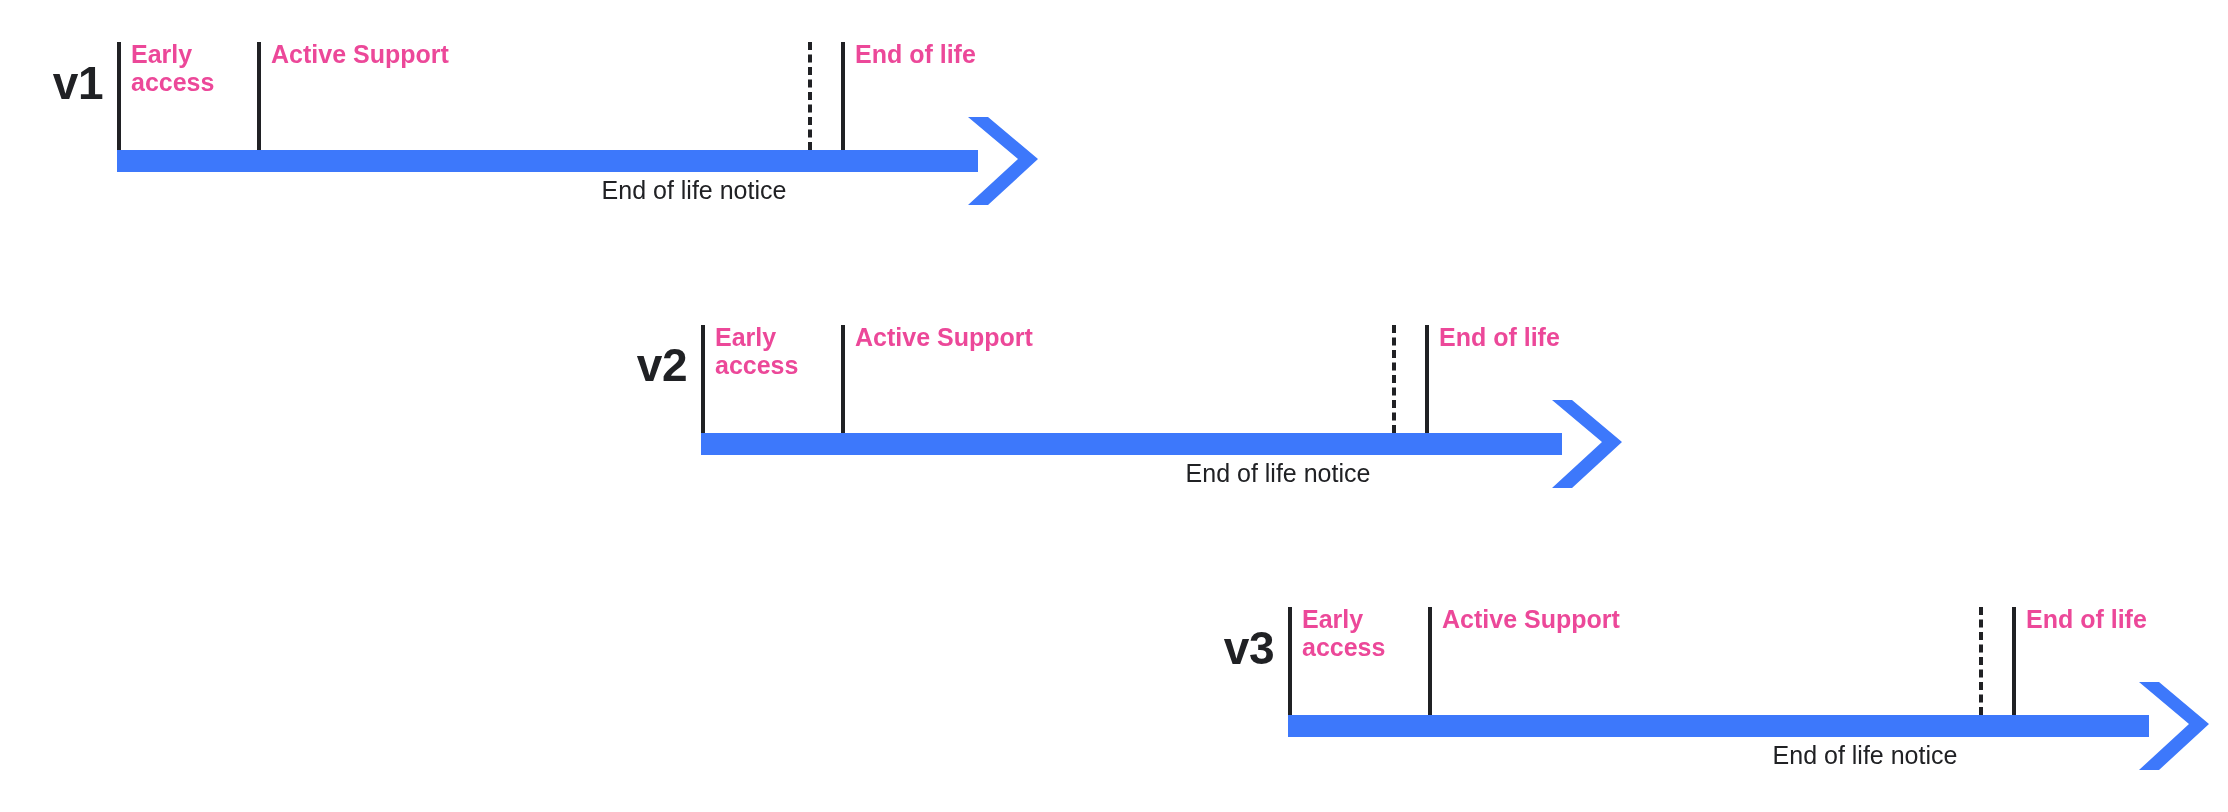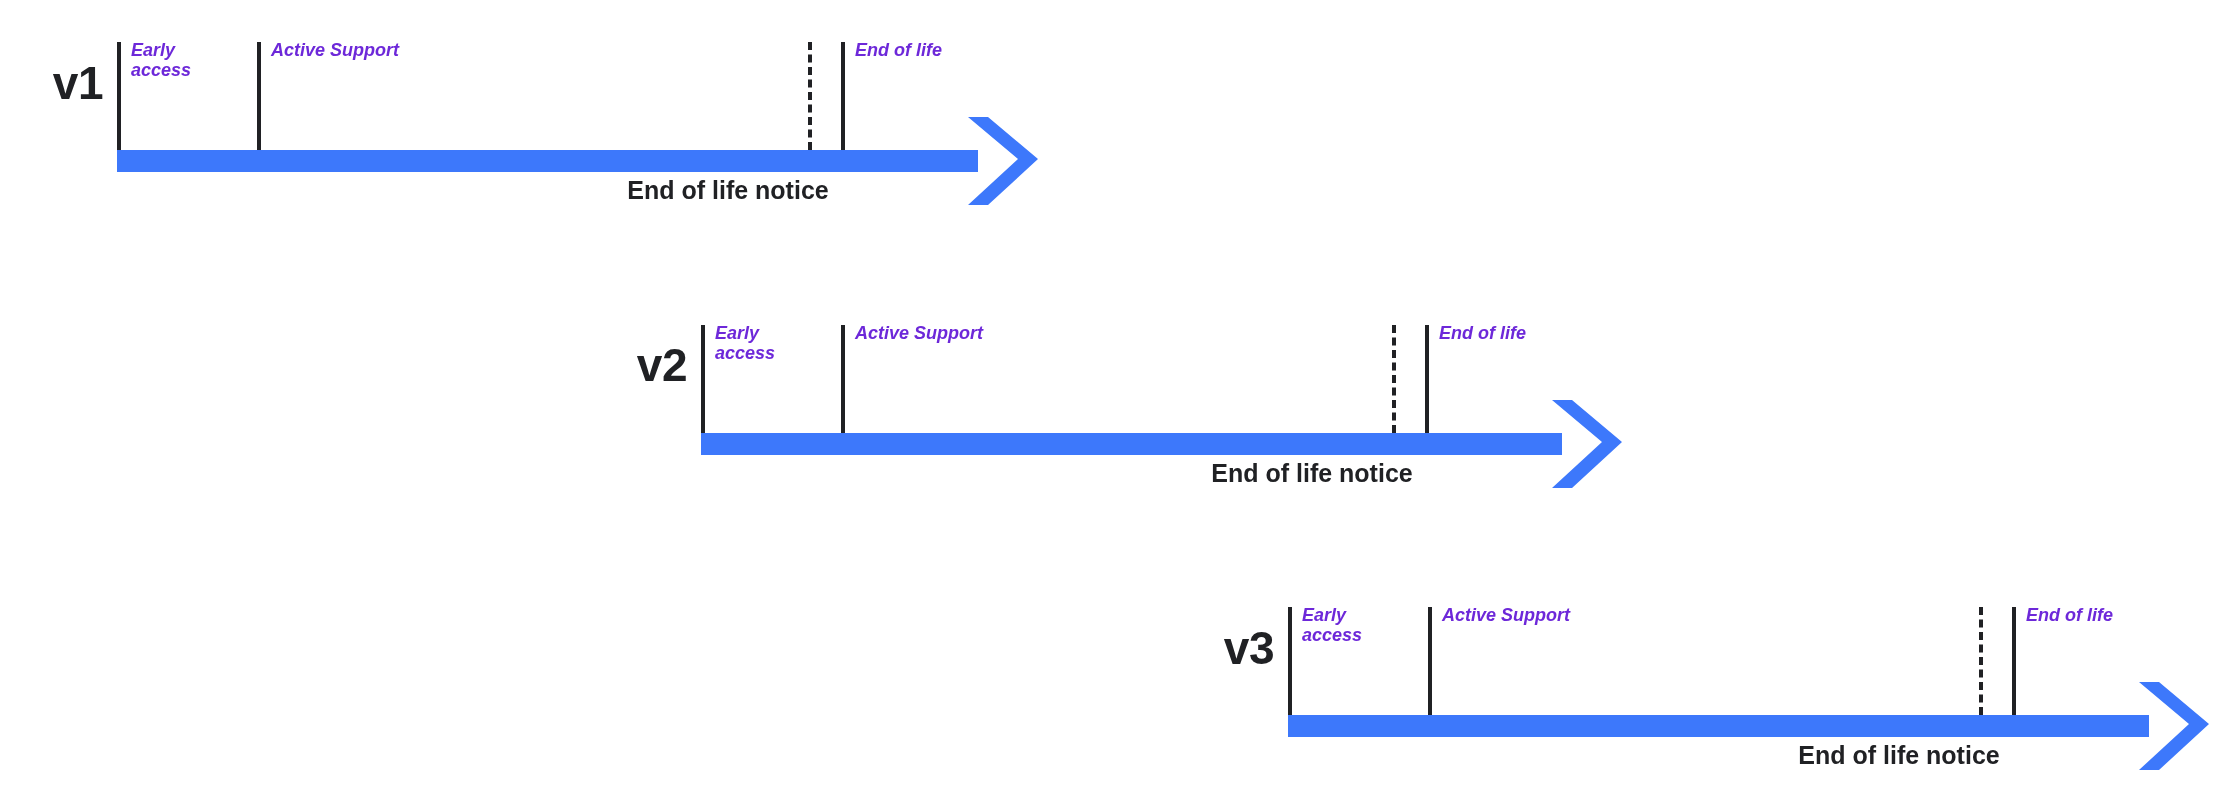--- a/index.html
+++ b/index.html
@@ -44,50 +44,48 @@
   }
   .phase-divider.dashed {
     width: 0;
     background: none;
     border-left: 4px dashed #202124;
   }
 
   
   .phase-label {
     position: absolute;
-    font-size: 18px;
+    font-size: 25px;
     font-weight: 700;
-    color: #6d28d9;
+    color: #ec4899;
     line-height: 1.12;
     white-space: pre-line;
-    font-style: italic;
   }
 
   
   .arrow-shaft {
     position: absolute;
     height: 22px;
   }
   .arrow-head {
     position: absolute;
     height: 96px;
     width: 96px;
     overflow: visible;
   }
 
   
   .notice-label {
     position: absolute;
     font-size: 25px;
-    font-weight: 700;
+    font-weight: 400;
     color: #202124;
     line-height: 1;
     white-space: nowrap;
     transform: translateX(-50%);
-    margin-left: 34px;
   }
 </style>
 </head>
 <body>
 
 <div id="canvas">
     <div class="timeline-row" style="left: 0px; top: 0px; width: 2169px; height: 812px;">
       <div class="version-label" style="left: 18px; top: 60px; width: 85px;">v1</div>
       <div class="phase-divider" style="left: 117px; top: 42px; height: 108px;"></div>
       <div class="phase-divider" style="left: 257px; top: 42px; height: 108px;"></div>

